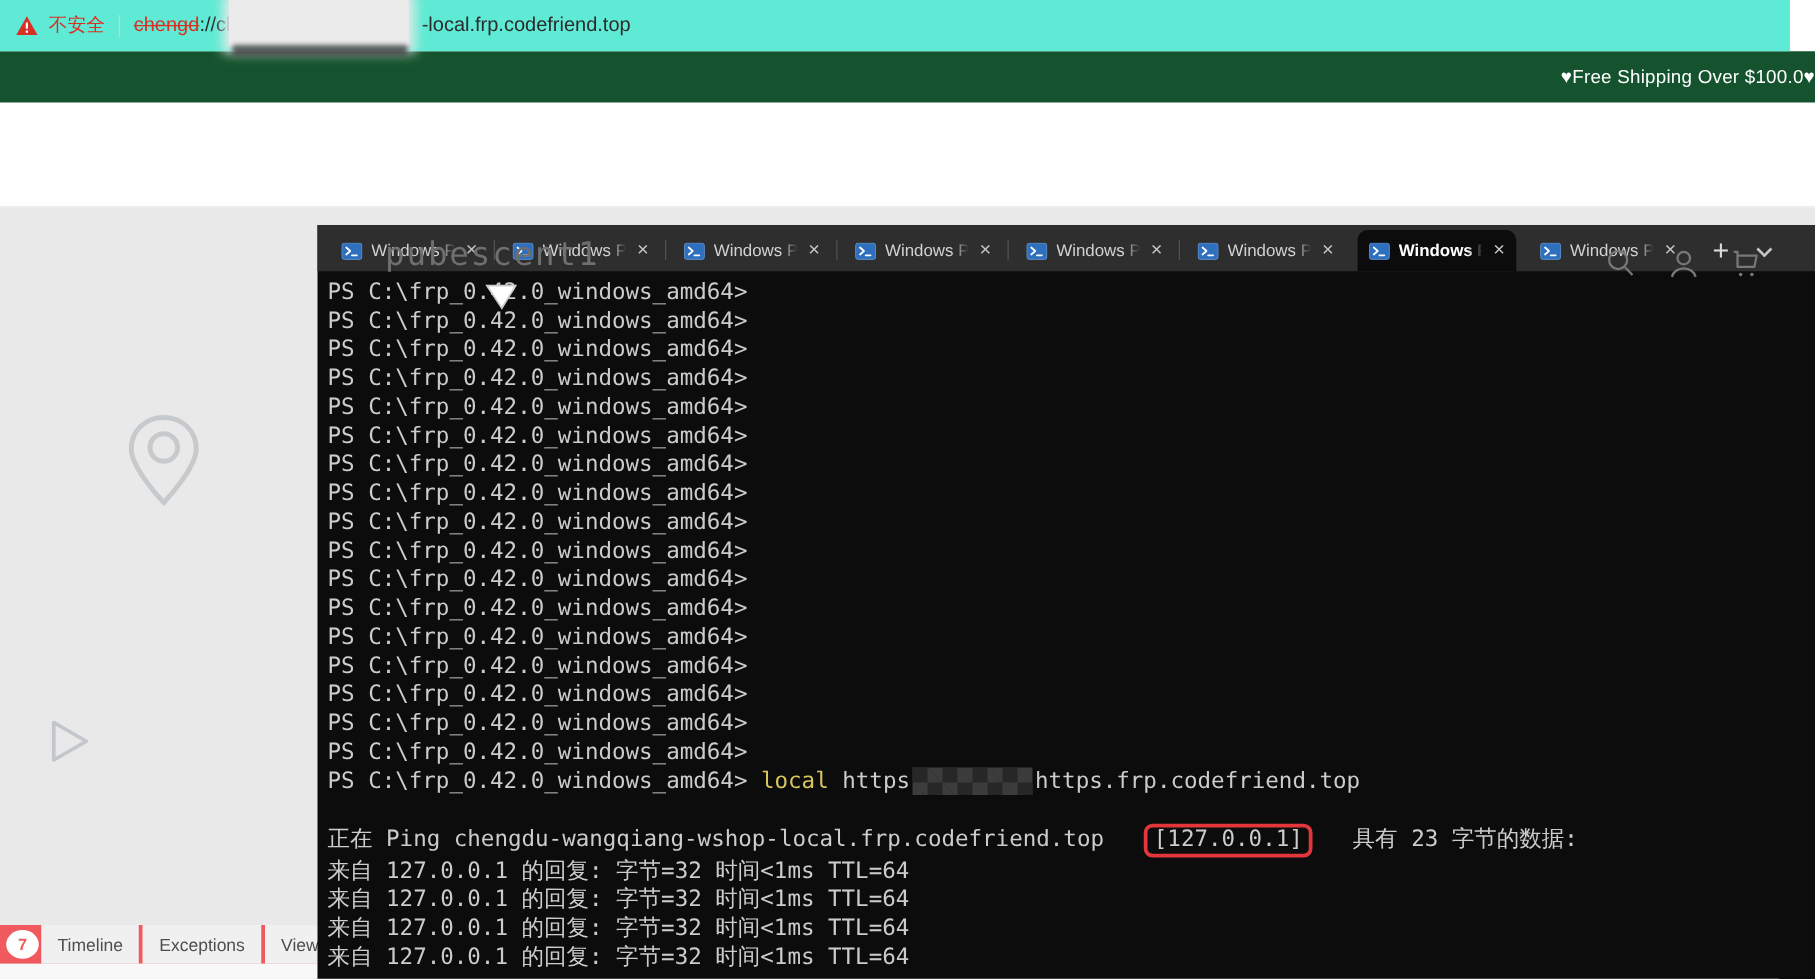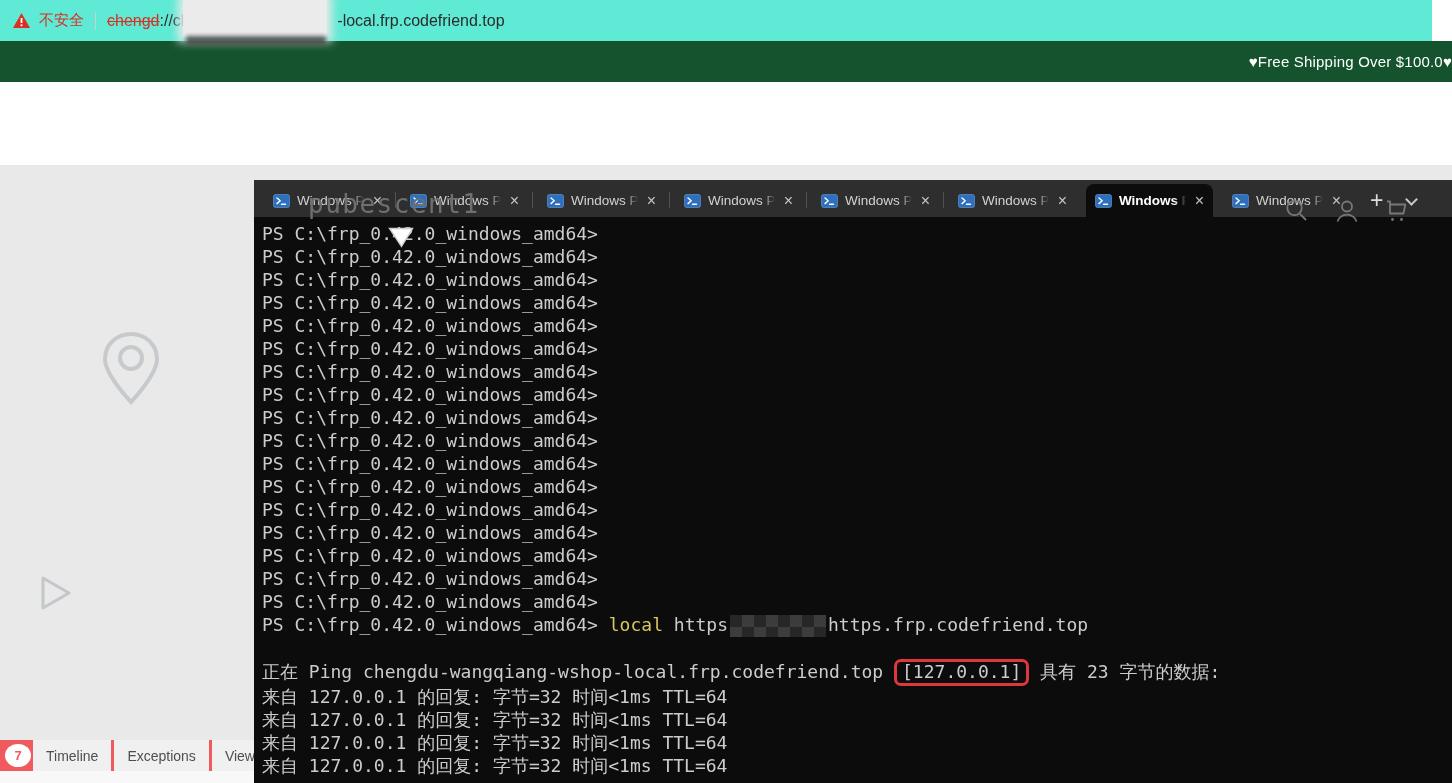--- a/index.html
+++ b/index.html
@@ -58,21 +58,21 @@
   .ps-icon { display:inline-flex; flex:none; }
   #term-newtab { font-size:23px; font-weight:300; color:#dcdcdc; margin:0 0 5px 20px; cursor:pointer; line-height:23px; }
   #term-menu { width:9px; height:9px; border-left:2px solid #c8c8c8; border-bottom:2px solid #c8c8c8; transform:rotate(-45deg); margin:0 0 13px 24px; cursor:pointer; }
   #term-lines { position:absolute; left:0; top:37px; width:1198px; height:566px; padding:5px 0 0 8px; font-family:"DejaVu Sans Mono",monospace; font-size:18px; line-height:23px; color:#cccccc; overflow:hidden; }
   .term-line { white-space:pre; height:23px; }
   .cmd { color:#d9c75e; }
   .censor-block { display:inline-block; vertical-align:middle; width:96px; height:22px; margin:0 2px;
     background-image:linear-gradient(45deg,#3c3c3c 25%,transparent 25%,transparent 75%,#3c3c3c 75%),
                      linear-gradient(45deg,#3c3c3c 25%,#272727 25%,#272727 75%,#3c3c3c 75%);
     background-size:24px 24px; background-position:0 0,12px 12px; }
-  .redbox { display:inline-block; border:3px solid #e0363c; border-radius:7px; padding:0 5px 1px; margin:0 0; line-height:20px; }
+  .redbox { display:inline-block; border:3px solid #e0363c; border-radius:7px; padding:0 5px 1px; margin:0 21px; line-height:20px; }
   .result-line { height:26px; }
 </style>
 </head>
 <body>
 
 <div id="addressbar" class="abs">
   <span id="warn-icon">
     <svg width="19" height="17" viewBox="0 0 19 17">
         <path d="M9.5 1 L18 16 H1 Z" fill="#d93025"></path>
         <rect x="8.6" y="6" width="1.8" height="5" fill="#fff"></rect>

